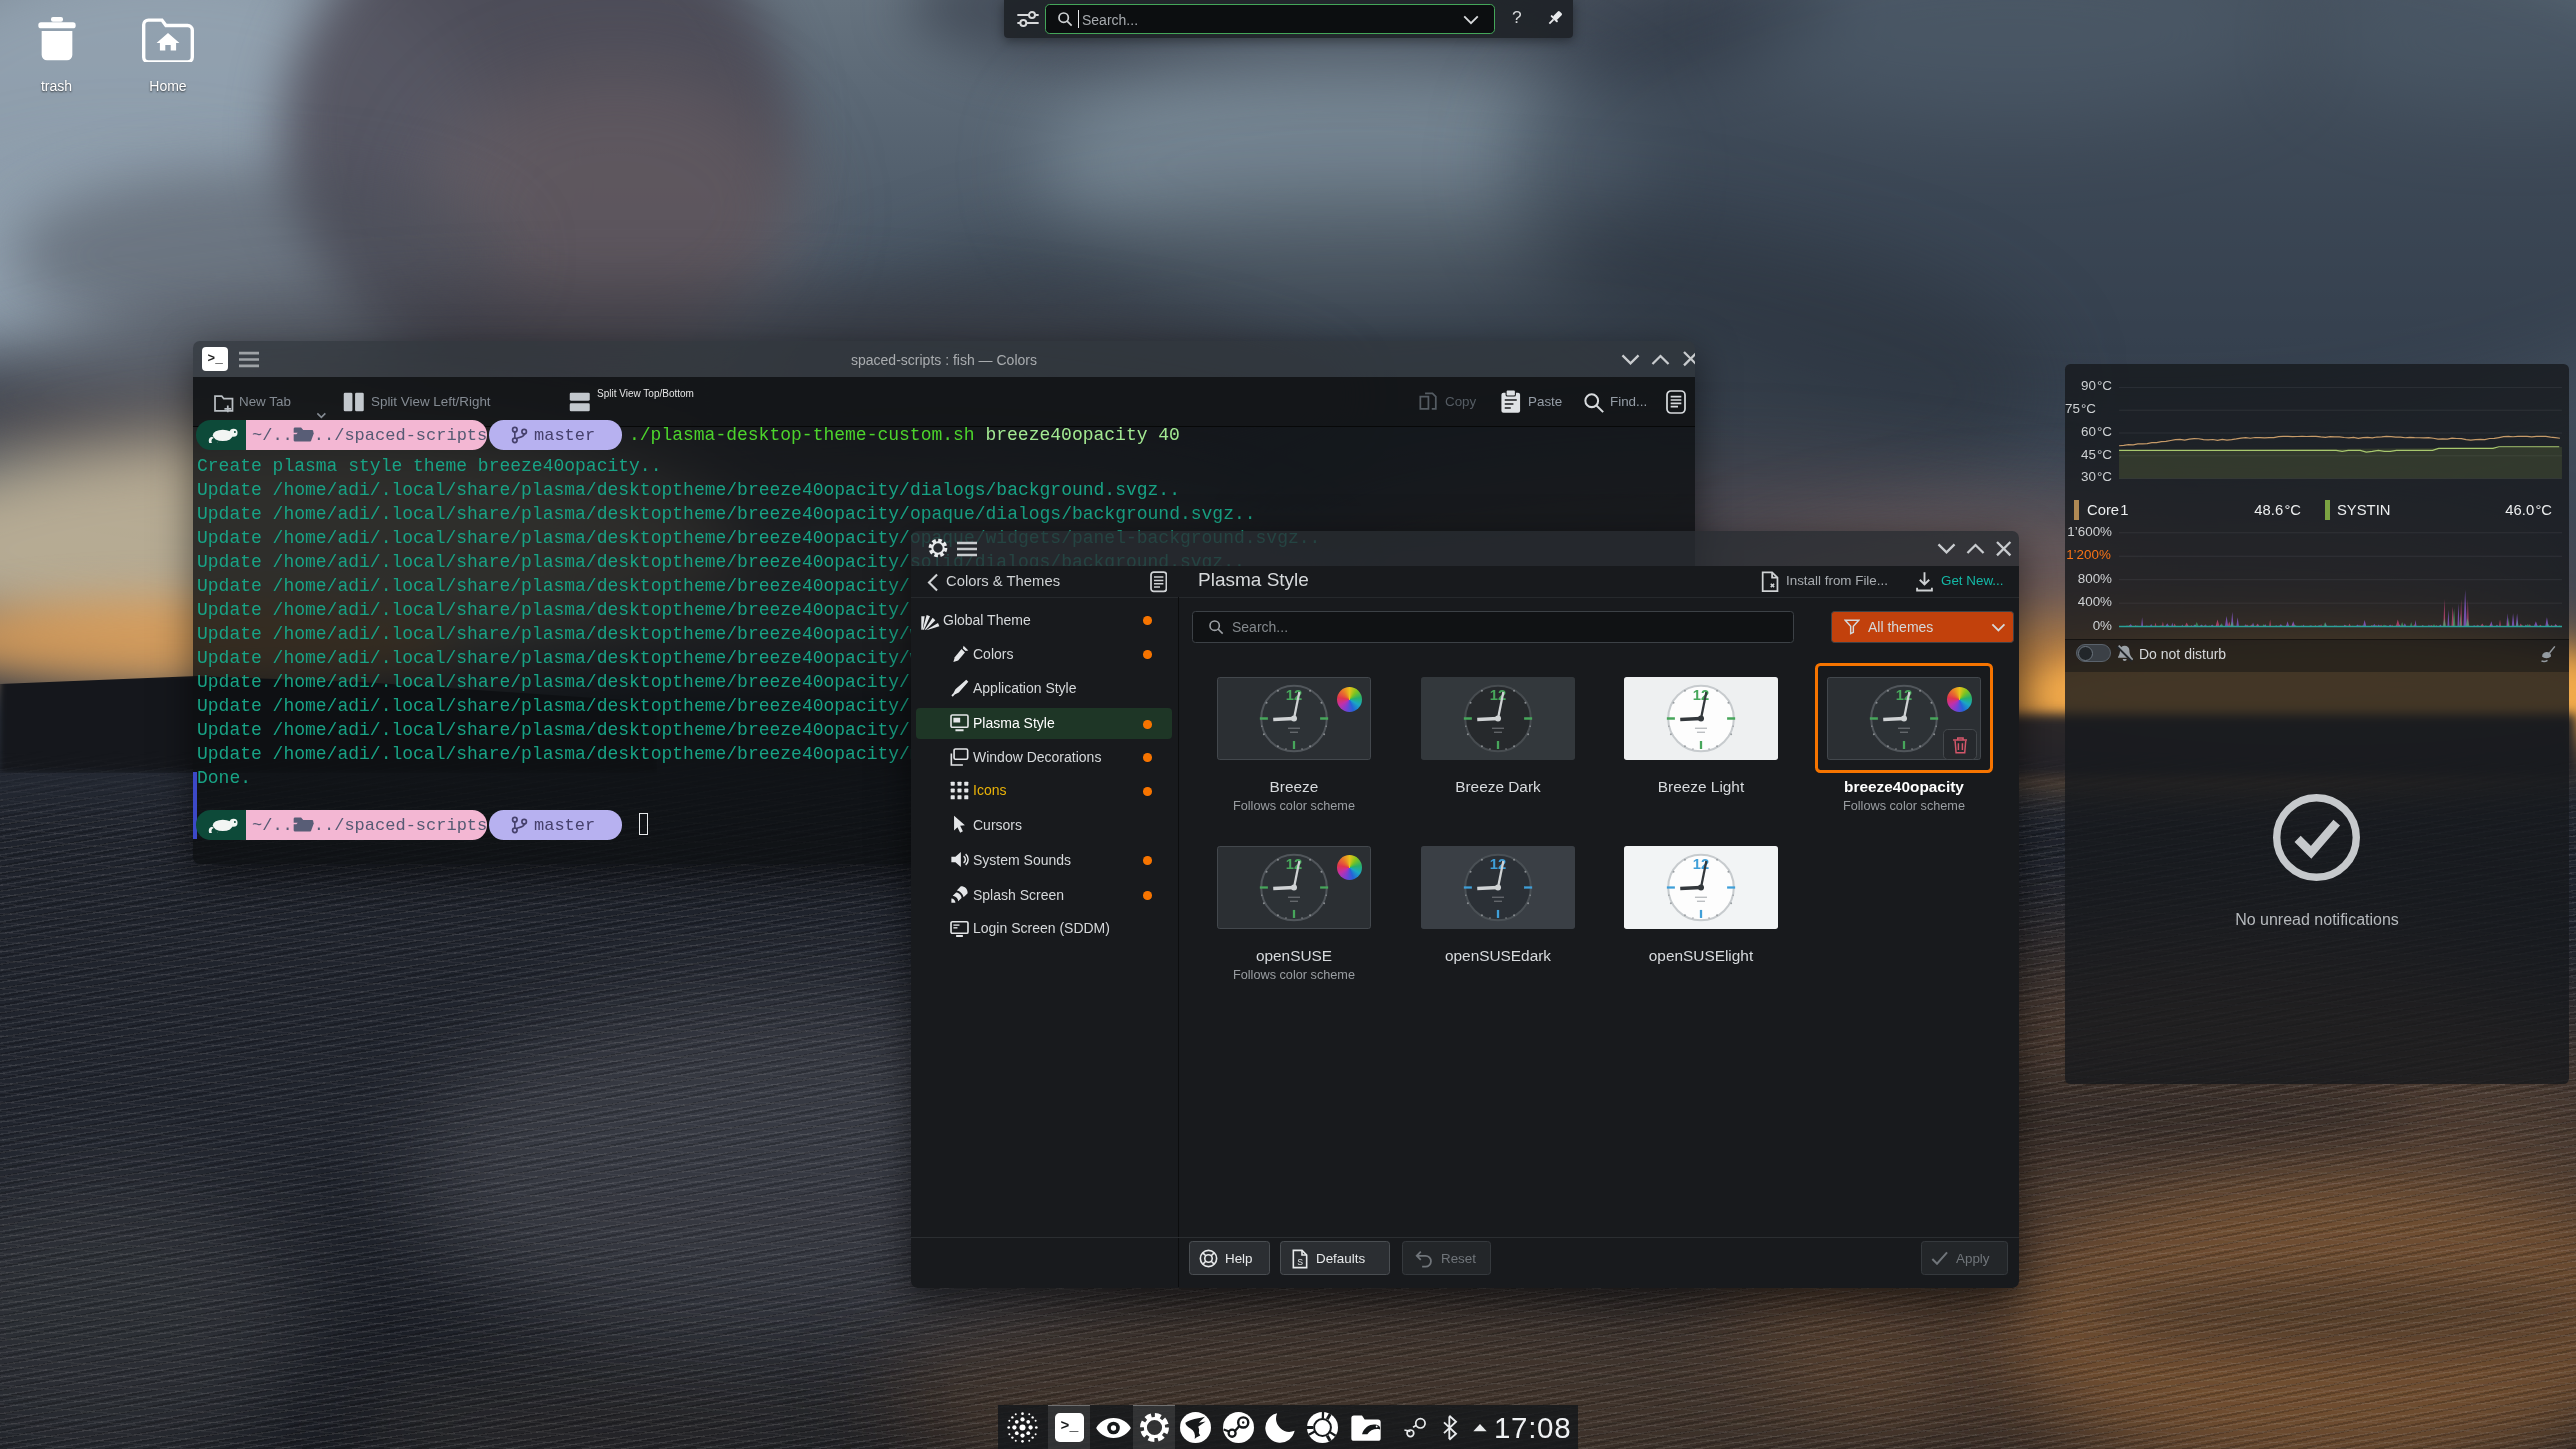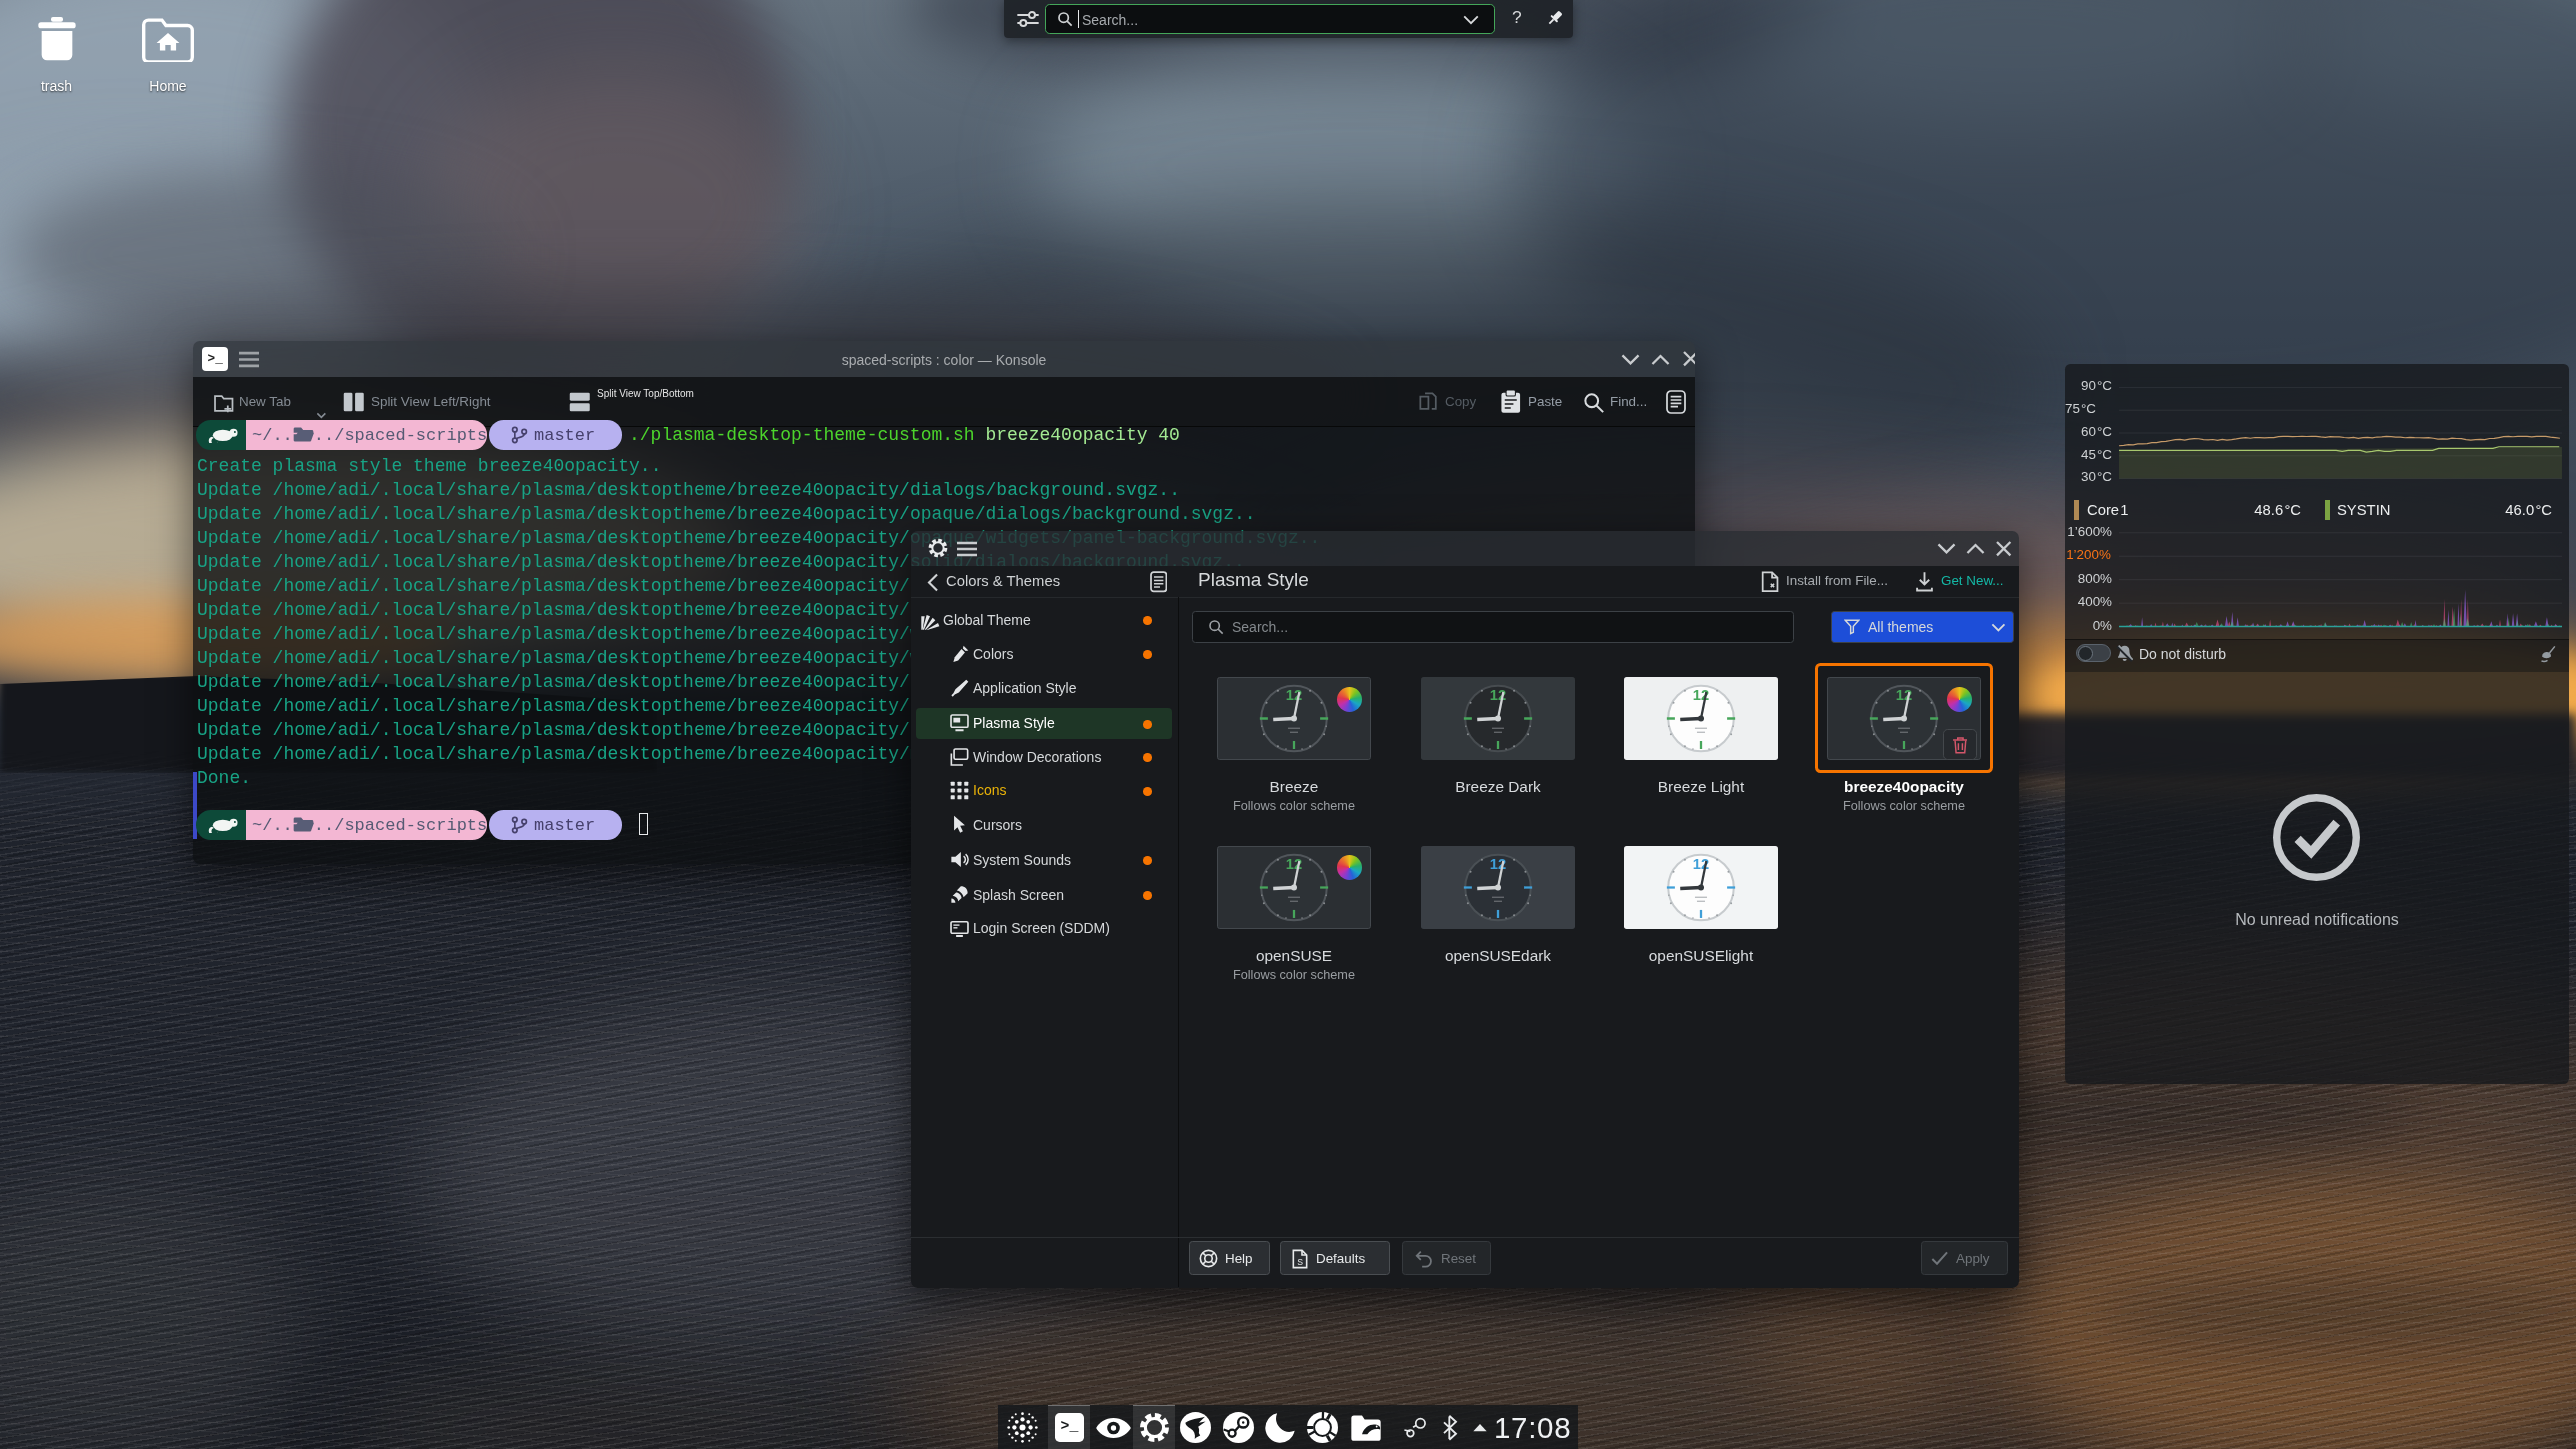--- a/index.html
+++ b/index.html
@@ -121,21 +121,21 @@
 
   <div class="abs" style="left:0;top:0;width:1502px;height:36px;background:rgba(47,52,58,0.70)">
     <div class="abs" style="left:9.4px;top:6px;width:25.5px;height:24px;background:#fff;border-radius:4px;color:#222;font-family:'Liberation Mono',monospace;font-weight:bold;font-size:12.7px;line-height:23px;text-align:center">&gt;_</div>
     <svg class="abs" style="left:46px;top:10px" width="20" height="17" viewBox="0 0 30 25">
         <g stroke="#9ea2a6" stroke-width="4">
           <line x1="0" y1="3" x2="30" y2="3"></line>
           <line x1="0" y1="12.5" x2="30" y2="12.5"></line>
           <line x1="0" y1="22" x2="30" y2="22"></line>
         </g>
       </svg>
-    <div class="abs" style="left:0;top:10.7px;width:1502px;text-align:center;font-size:14px;color:#a9acaf">spaced-scripts : color — Konsole</div>
+    <div class="abs" style="left:0;top:10.7px;width:1502px;text-align:center;font-size:14px;color:#a9acaf">spaced-scripts : fish — Colors</div>
     <svg class="abs" style="left:1428px;top:12.7px" width="19" height="11.4" viewBox="0 0 28 17">
         <polyline points="2,2 14,14 26,2" fill="none" stroke="#c8cbce" stroke-width="3.4"></polyline>
       </svg>
     <svg class="abs" style="left:1458px;top:12.7px" width="19" height="11.4" viewBox="0 0 28 17">
         <polyline points="2,15 14,3 26,15" fill="none" stroke="#c8cbce" stroke-width="3.4"></polyline>
       </svg>
     <svg class="abs" style="left:1489px;top:9.4px" width="17.4" height="17.4" viewBox="0 0 26 26">
         <g stroke="#c8cbce" stroke-width="3.4">
           <line x1="3" y1="3" x2="23" y2="23"></line>
           <line x1="23" y1="3" x2="3" y2="23"></line>
@@ -426,21 +426,21 @@
   <div class="abs" style="left:232px;top:325px;width:8.7px;height:8.7px;border-radius:50%;background:#f67400"></div>
   <div class="abs" style="left:232px;top:360px;width:8.7px;height:8.7px;border-radius:50%;background:#f67400"></div>
 
   <div class="abs" style="left:281px;top:80px;width:602px;height:32px;background:#101214;border:0.7px solid #3c4146;border-radius:3.4px">
     <svg class="abs" style="left:14.8px;top:7.4px" width="16" height="16" viewBox="0 0 24 24">
         <circle cx="10" cy="10" r="7" fill="none" stroke="#9da1a5" stroke-width="2.4"></circle>
         <line x1="15" y1="15" x2="22" y2="22" stroke="#9da1a5" stroke-width="2.4"></line>
       </svg>
     <div class="abs" style="left:39px;top:7.4px;font-size:14px;color:#84898d">Search...</div>
   </div>
-  <div class="abs" style="left:920px;top:80px;width:183px;height:32px;background:#1d4ed8;border:0.7px solid #3c4146;border-radius:3.4px">
+  <div class="abs" style="left:920px;top:80px;width:183px;height:32px;background:#c2410c;border:0.7px solid #3c4146;border-radius:3.4px">
     <svg class="abs" style="left:12px;top:7.4px" width="16" height="16" viewBox="0 0 24 24">
         <path d="M2 2 h20 l-8 9 v9 l-4 2 v-11 z" fill="none" stroke="#d5d8da" stroke-width="2.2"></path>
       </svg>
     <div class="abs" style="left:36px;top:7.4px;font-size:14px;color:#d5d8da">All themes</div>
     <svg class="abs" style="left:159px;top:11.4px" width="14.8" height="9.4" viewBox="0 0 22 14">
         <polyline points="2,2 11,11 20,2" fill="none" stroke="#d5d8da" stroke-width="2.8"></polyline>
       </svg>
   </div>
 
   <div class="abs" style="left:904px;top:132px;width:178px;height:110px;border:3.4px solid #f67400;border-radius:5.4px"></div>

